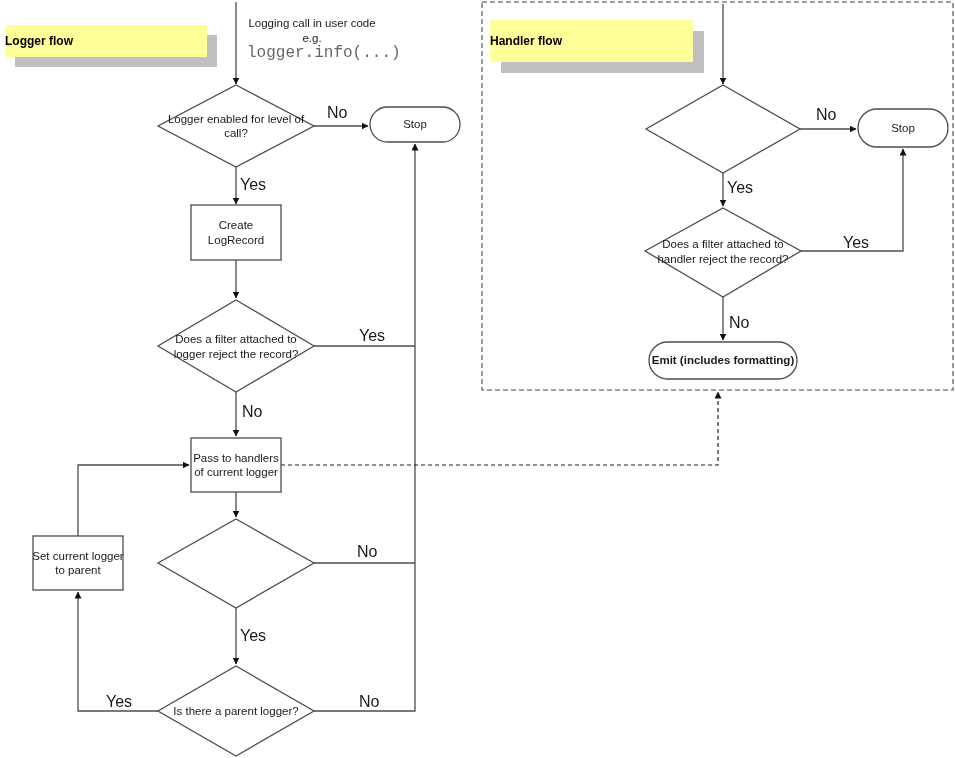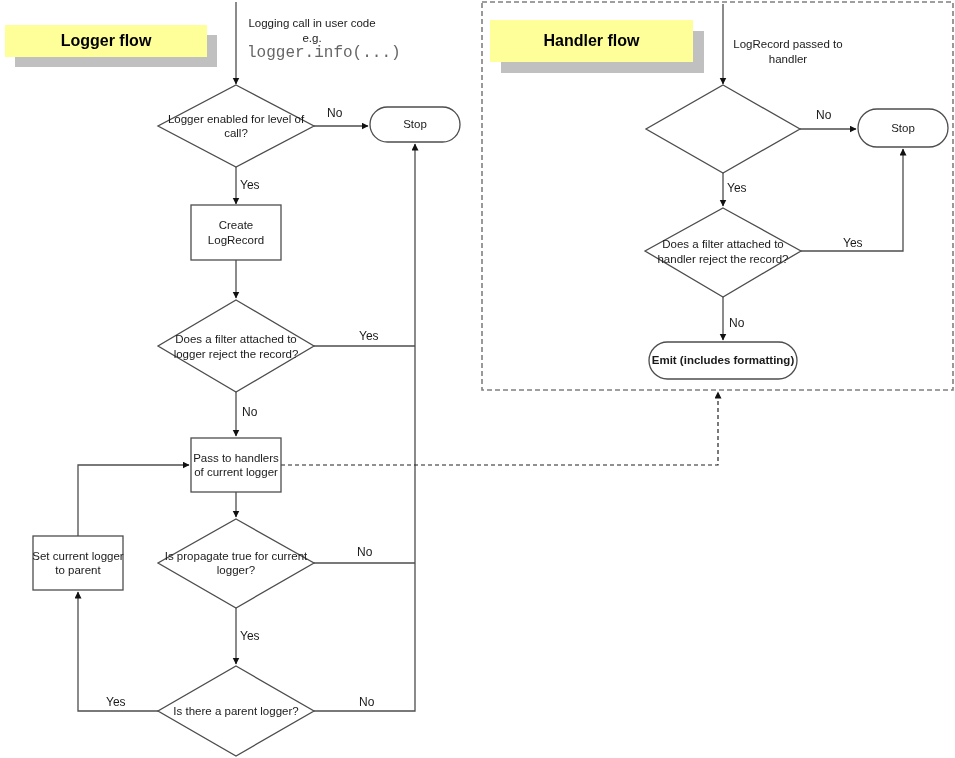--- a/index.html
+++ b/index.html
@@ -2,23 +2,23 @@
 <html><head>
 <meta charset="utf-8">
 <style>
   html,body{margin:0;padding:0;background:#fff;}
   #canvas{
     position:relative;width:955px;height:758px;background:#fff;overflow:hidden;
     font-family:"Liberation Sans", sans-serif;color:#1a1a1a;
   }
   #wires{position:absolute;left:0;top:0;width:955px;height:758px;}
   .sticky-shadow{position:absolute;background:#c0c0c0;}
-  .sticky{position:absolute;background:#ffff99;display:flex;align-items:center;justify-content:center;
-    font-weight:bold;font-size:16px;color:#000;}
-  .label{position:absolute;font-size:12px;line-height:14px;white-space:nowrap;}
+  .sticky{position:absolute;background:#ffff99;display:flex;align-items:center;
+    font-weight:bold;font-size:12px;color:#000;}
+  .label{position:absolute;font-size:16px;line-height:14px;white-space:nowrap;}
   .nodetext{position:absolute;display:flex;align-items:center;justify-content:center;
     text-align:center;font-size:11.5px;line-height:14.5px;}
   .caption{position:absolute;text-align:center;font-size:11.5px;line-height:15px;}
   .code{font-family:Liberation Mono, monospace;color:#666;font-size:16px;white-space:nowrap;}
 </style>
 </head>
 <body>
 
 <div id="canvas">
 
@@ -77,30 +77,26 @@
   <div class="sticky-shadow" style="left:501px;top:31px;width:203px;height:42px;"></div>
   <div class="sticky" style="left:490px;top:20px;width:203px;height:42px;">
     <span>Handler flow</span>
   </div>
 
   <div class="caption" style="left:238px;top:16px;width:130px;margin-left:9px;">
     <div>Logging call in user code</div>
     <div>e.g.</div>
     <div class="code">logger.info(...)</div>
   </div>
-  <div class="caption" style="left:727px;top:37px;width:122px;">
-    <div>LogRecord passed to handler</div>
-  </div>
 
   <div class="nodetext" style="left:161px;top:104px;width:150px;height:44px;">Logger enabled for level of call?</div>
   <div class="nodetext" style="left:370px;top:107px;width:90px;height:35px;">Stop</div>
   <div class="nodetext" style="left:191px;top:205px;width:90px;height:55px;">Create LogRecord</div>
   <div class="nodetext" style="left:161px;top:324px;width:150px;height:45px;">Does a filter attached to logger reject the record?</div>
   <div class="nodetext" style="left:191px;top:438px;width:90px;height:54px;">Pass to handlers of current logger</div>
-  <div class="nodetext" style="left:161px;top:541px;width:150px;height:44px;">Is propagate true for current logger?</div>
   <div class="nodetext" style="left:166px;top:689px;width:140px;height:44px;">Is there a parent logger?</div>
   <div class="nodetext" style="left:32px;top:536px;width:92px;height:54px;">Set current logger to parent</div>
 
   <div class="nodetext" style="left:858px;top:109px;width:90px;height:38px;">Stop</div>
   <div class="nodetext" style="left:648px;top:229px;width:150px;height:45px;">Does a filter attached to handler reject the record?</div>
   <div class="nodetext" style="left:649px;top:342px;width:148px;height:37px;white-space:nowrap;font-weight:bold;">Emit (includes formatting)</div>
 
   <div class="label" style="left:327px;top:106px;">No</div>
   <div class="label" style="left:240px;top:178px;">Yes</div>
   <div class="label" style="left:359px;top:329px;">Yes</div>

